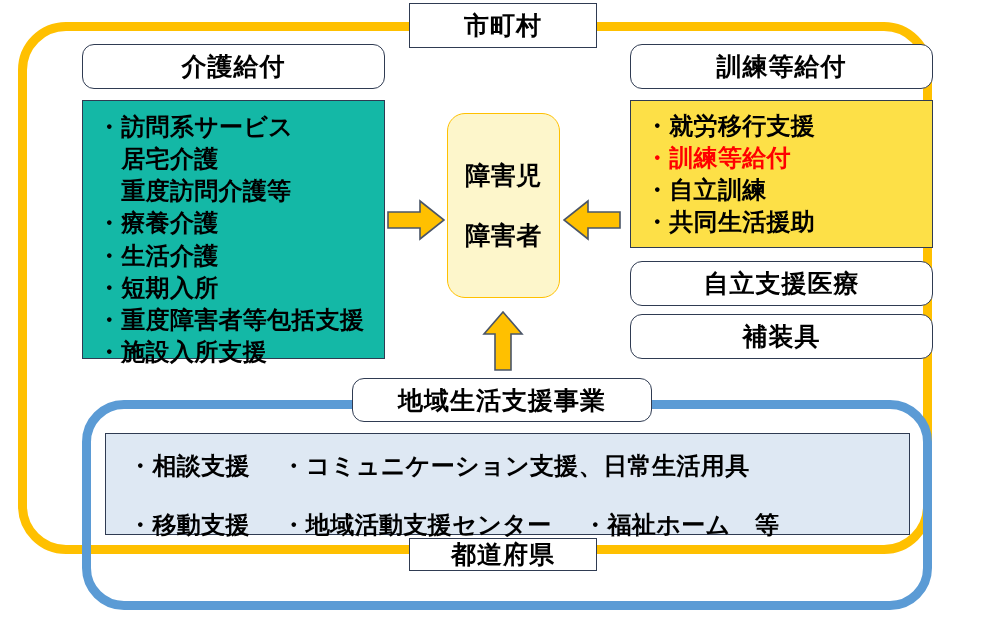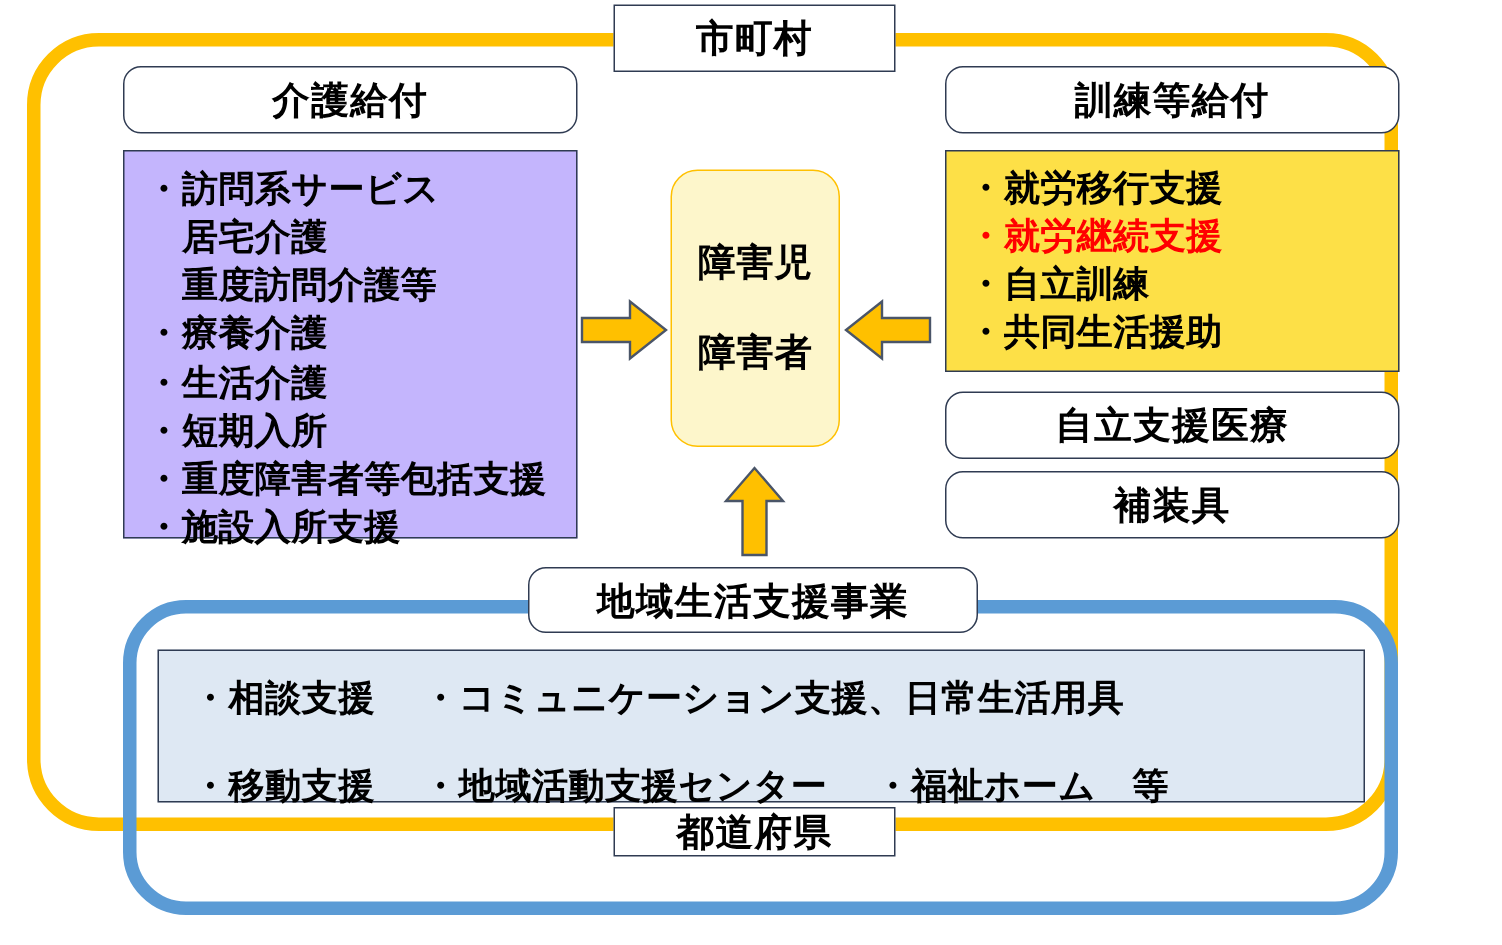--- a/index.html
+++ b/index.html
@@ -93,21 +93,21 @@
     height: 45px;
   }
   #panel-care {
     position: absolute;
     left: 82px;
     top: 100px;
     width: 303px;
     height: 259px;
     box-sizing: border-box;
     border: 1.6px solid #2F3B52;
-    background: #c4b5fd;
+    background: #14b8a6;
     padding: 10px 0 0 14px;
     z-index: 5;
   }
 
   
   #box-training-header {
     left: 630px;
     top: 44px;
     width: 303px;
     height: 45px;
@@ -239,21 +239,21 @@
     <div class="svc">・短期入所</div>
     <div class="svc">・重度障害者等包括支援</div>
     <div class="svc">・施設入所支援</div>
   </div>
 
   <div class="box hdr" id="box-training-header">
     <span>訓練等給付</span>
   </div>
   <div id="panel-training">
     <div class="svc">・就労移行支援</div>
-    <div class="svc highlight">・就労継続支援</div>
+    <div class="svc highlight">・訓練等給付</div>
     <div class="svc">・自立訓練</div>
     <div class="svc">・共同生活援助</div>
   </div>
   <div class="box hdr" id="box-medical">
     <span>自立支援医療</span>
   </div>
   <div class="box hdr" id="box-prosthetics">
     <span>補装具</span>
   </div>
 

